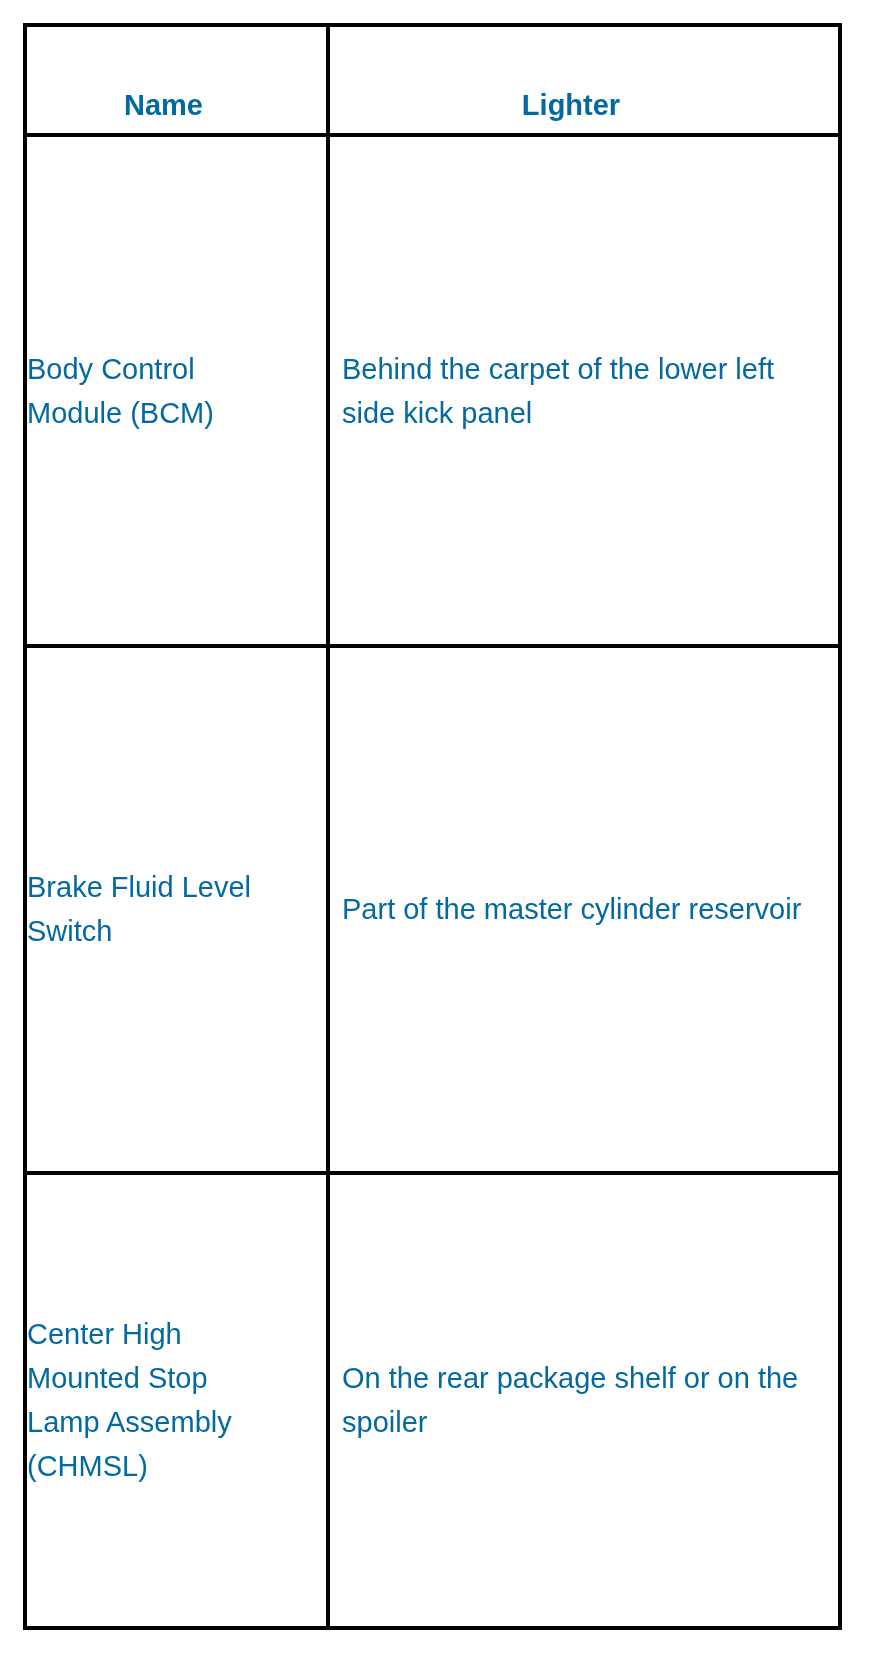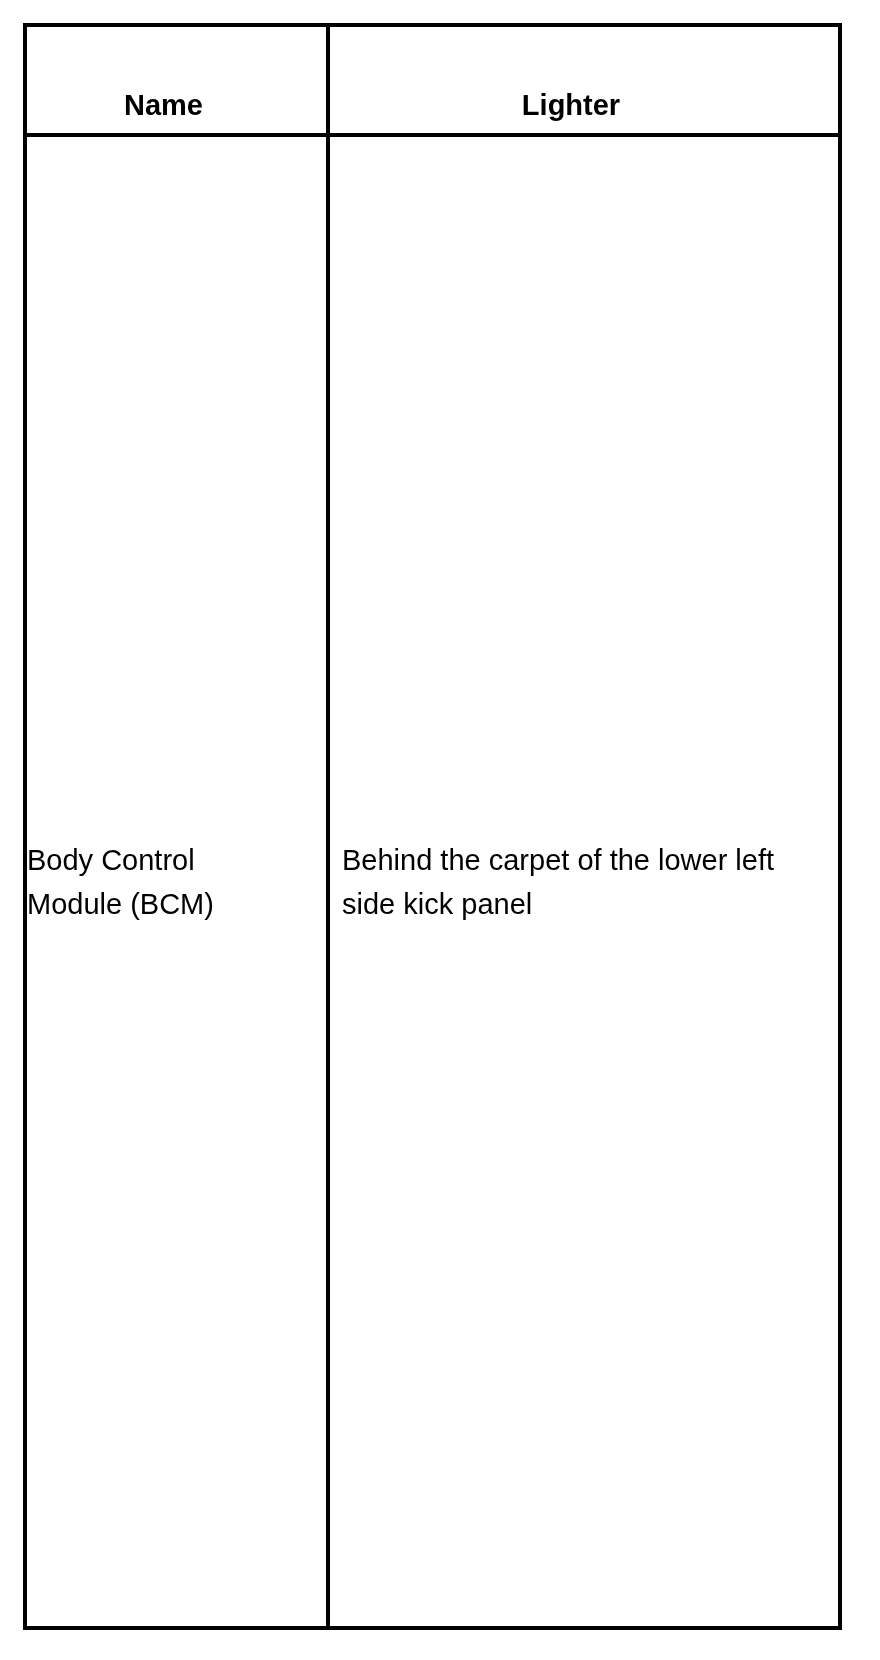--- a/index.html
+++ b/index.html
@@ -27,21 +27,21 @@
     height: 1607px;
     border-collapse: collapse;
     table-layout: fixed;
     background: #ffffff;
   }
   .loc-table th,
   .loc-table td {
     border: 4px solid #000000;
     font-size: 29px;
     line-height: 44px;
-    color: #000000;
+    color: #0369a1;
     background: #ffffff;
     overflow: hidden;
   }
   .loc-table th {
     font-weight: bold;
     text-align: center;
     vertical-align: bottom;
     padding: 0 26px 6px 0;
   }
   .loc-table td.name-cell {
@@ -80,15 +80,28 @@
         <th>Lighter</th>
       </tr>
     </thead>
     <tbody>
       <tr>
         <td class="name-cell">Body Control
 Module (BCM)</td>
         <td class="location-cell">Behind the carpet of the lower left
 side kick panel</td>
       </tr>
+      <tr>
+        <td class="name-cell">Brake Fluid Level
+Switch</td>
+        <td class="location-cell">Part of the master cylinder reservoir</td>
+      </tr>
+      <tr>
+        <td class="name-cell">Center High
+Mounted Stop
+Lamp Assembly
+(CHMSL)</td>
+        <td class="location-cell">On the rear package shelf or on the
+spoiler</td>
+      </tr>
     </tbody>
   </table>
 </div>
 
 </body></html>

